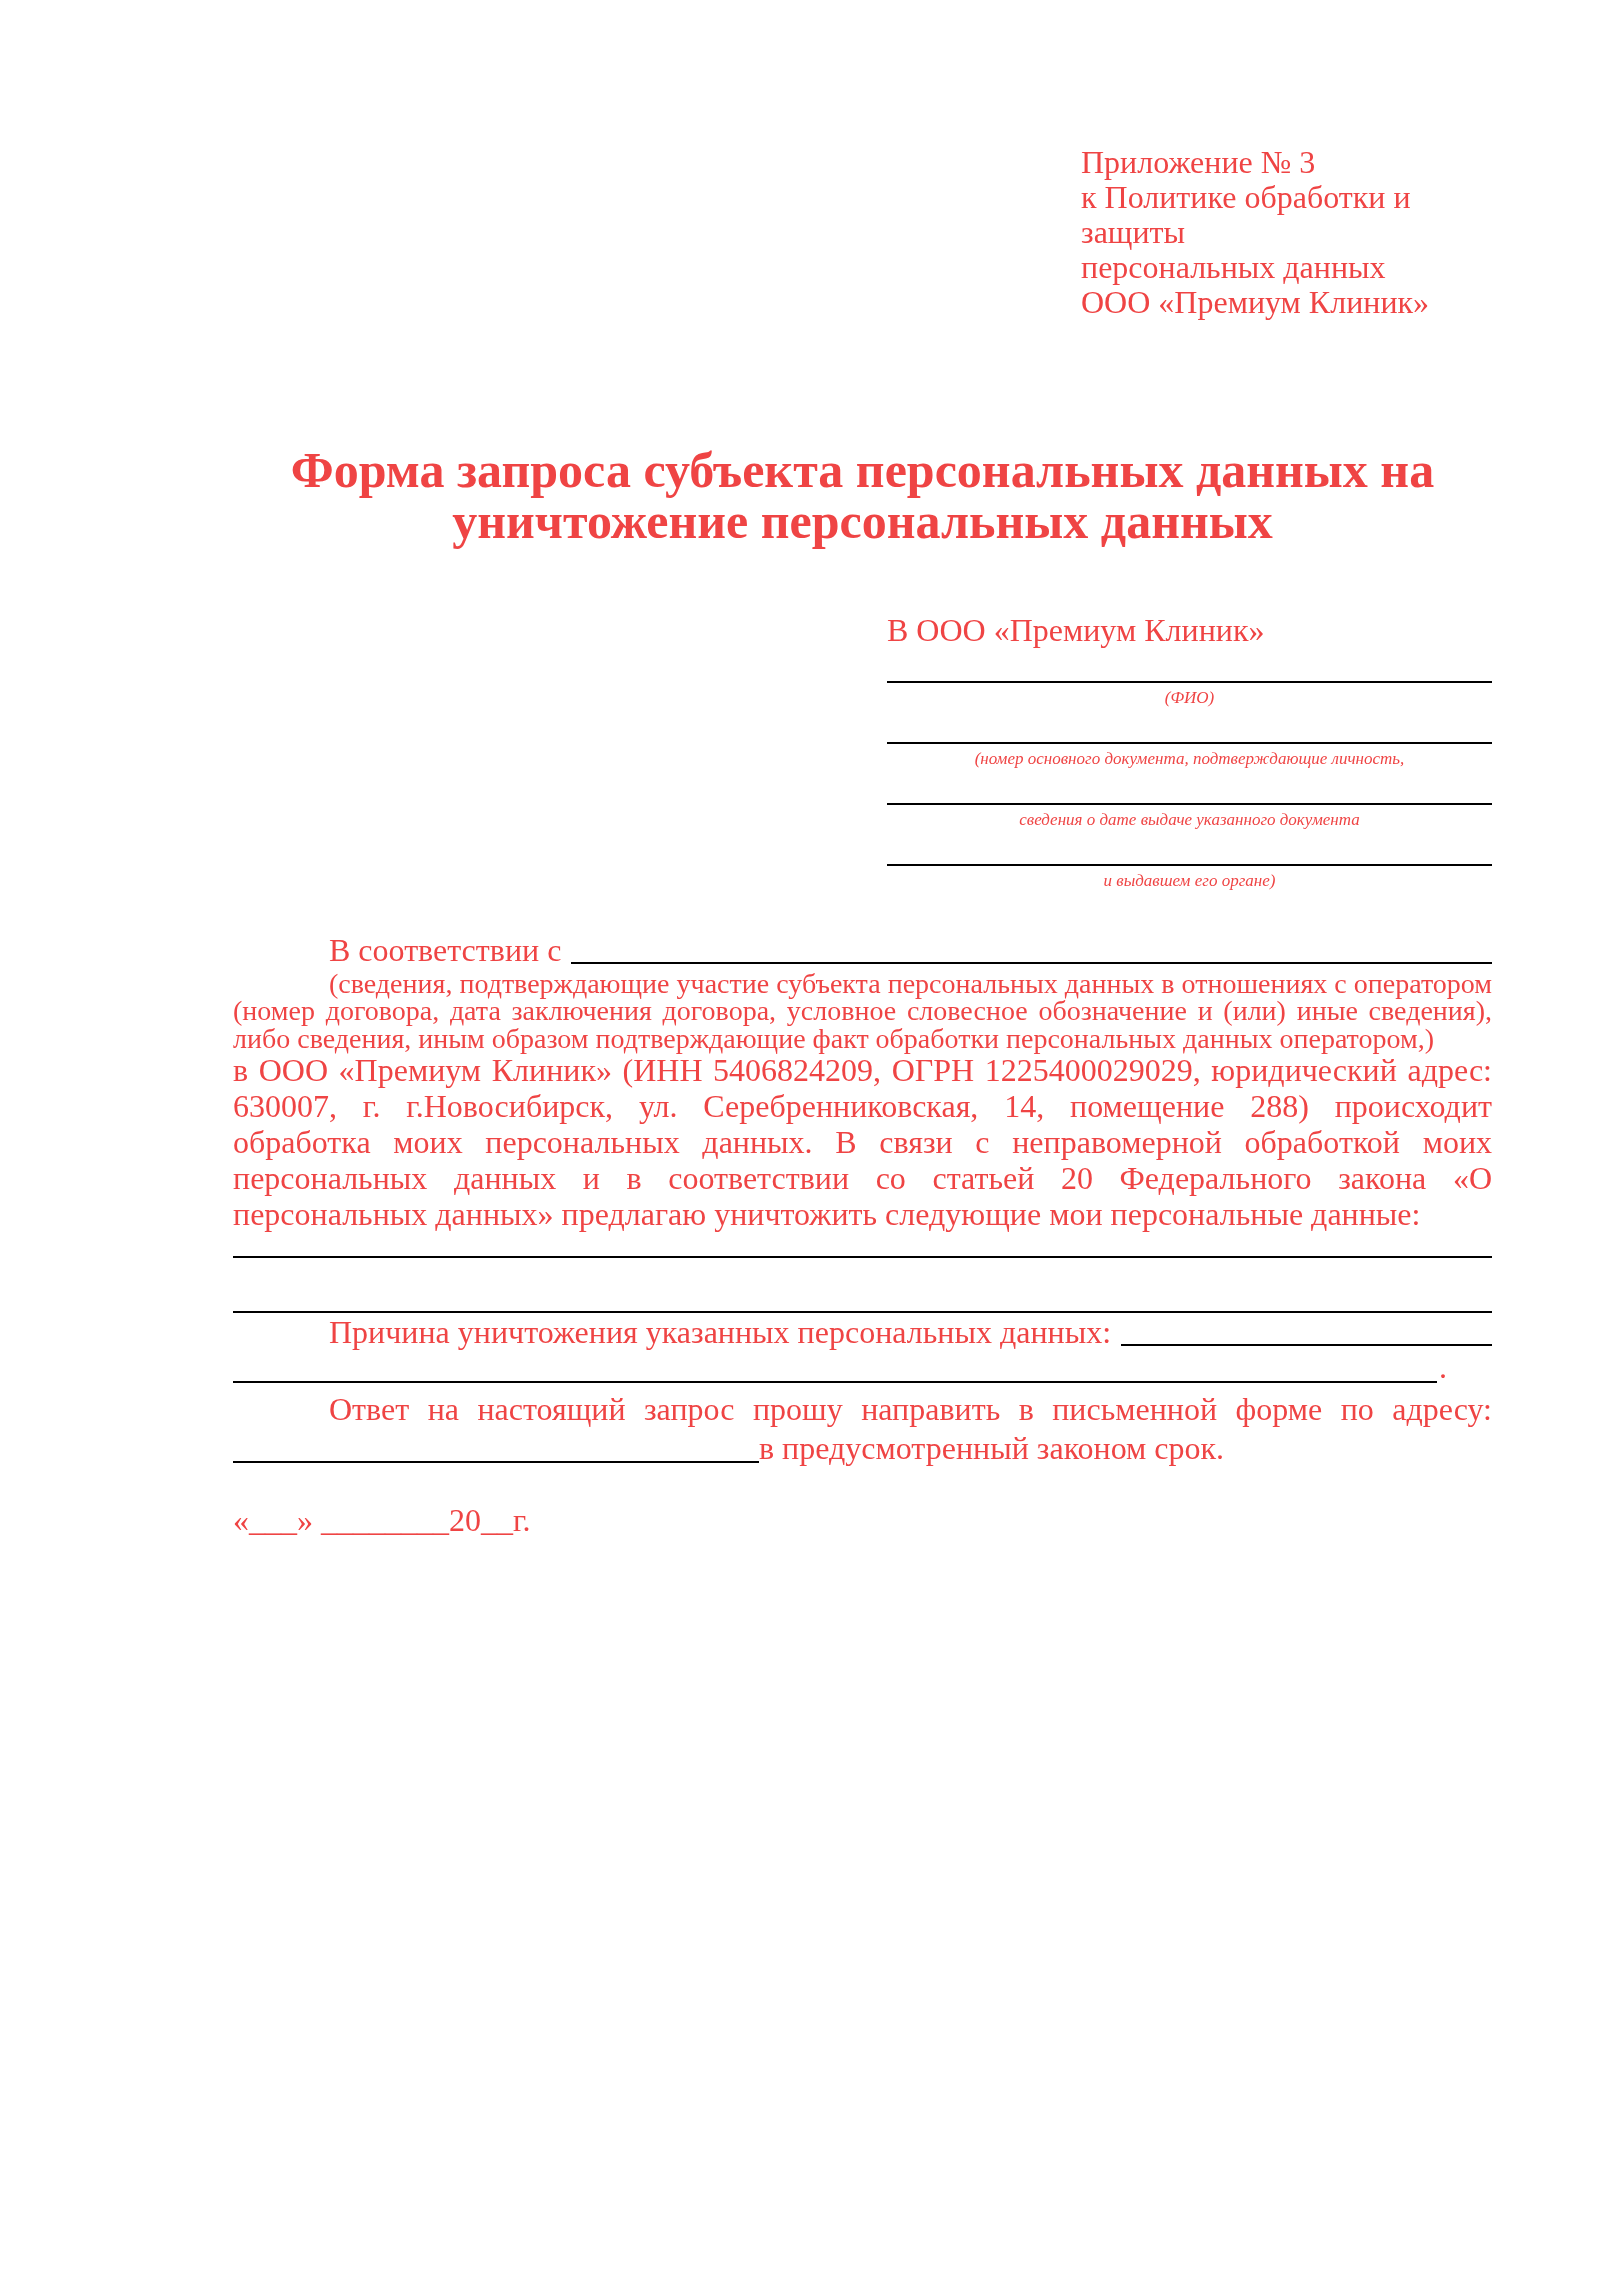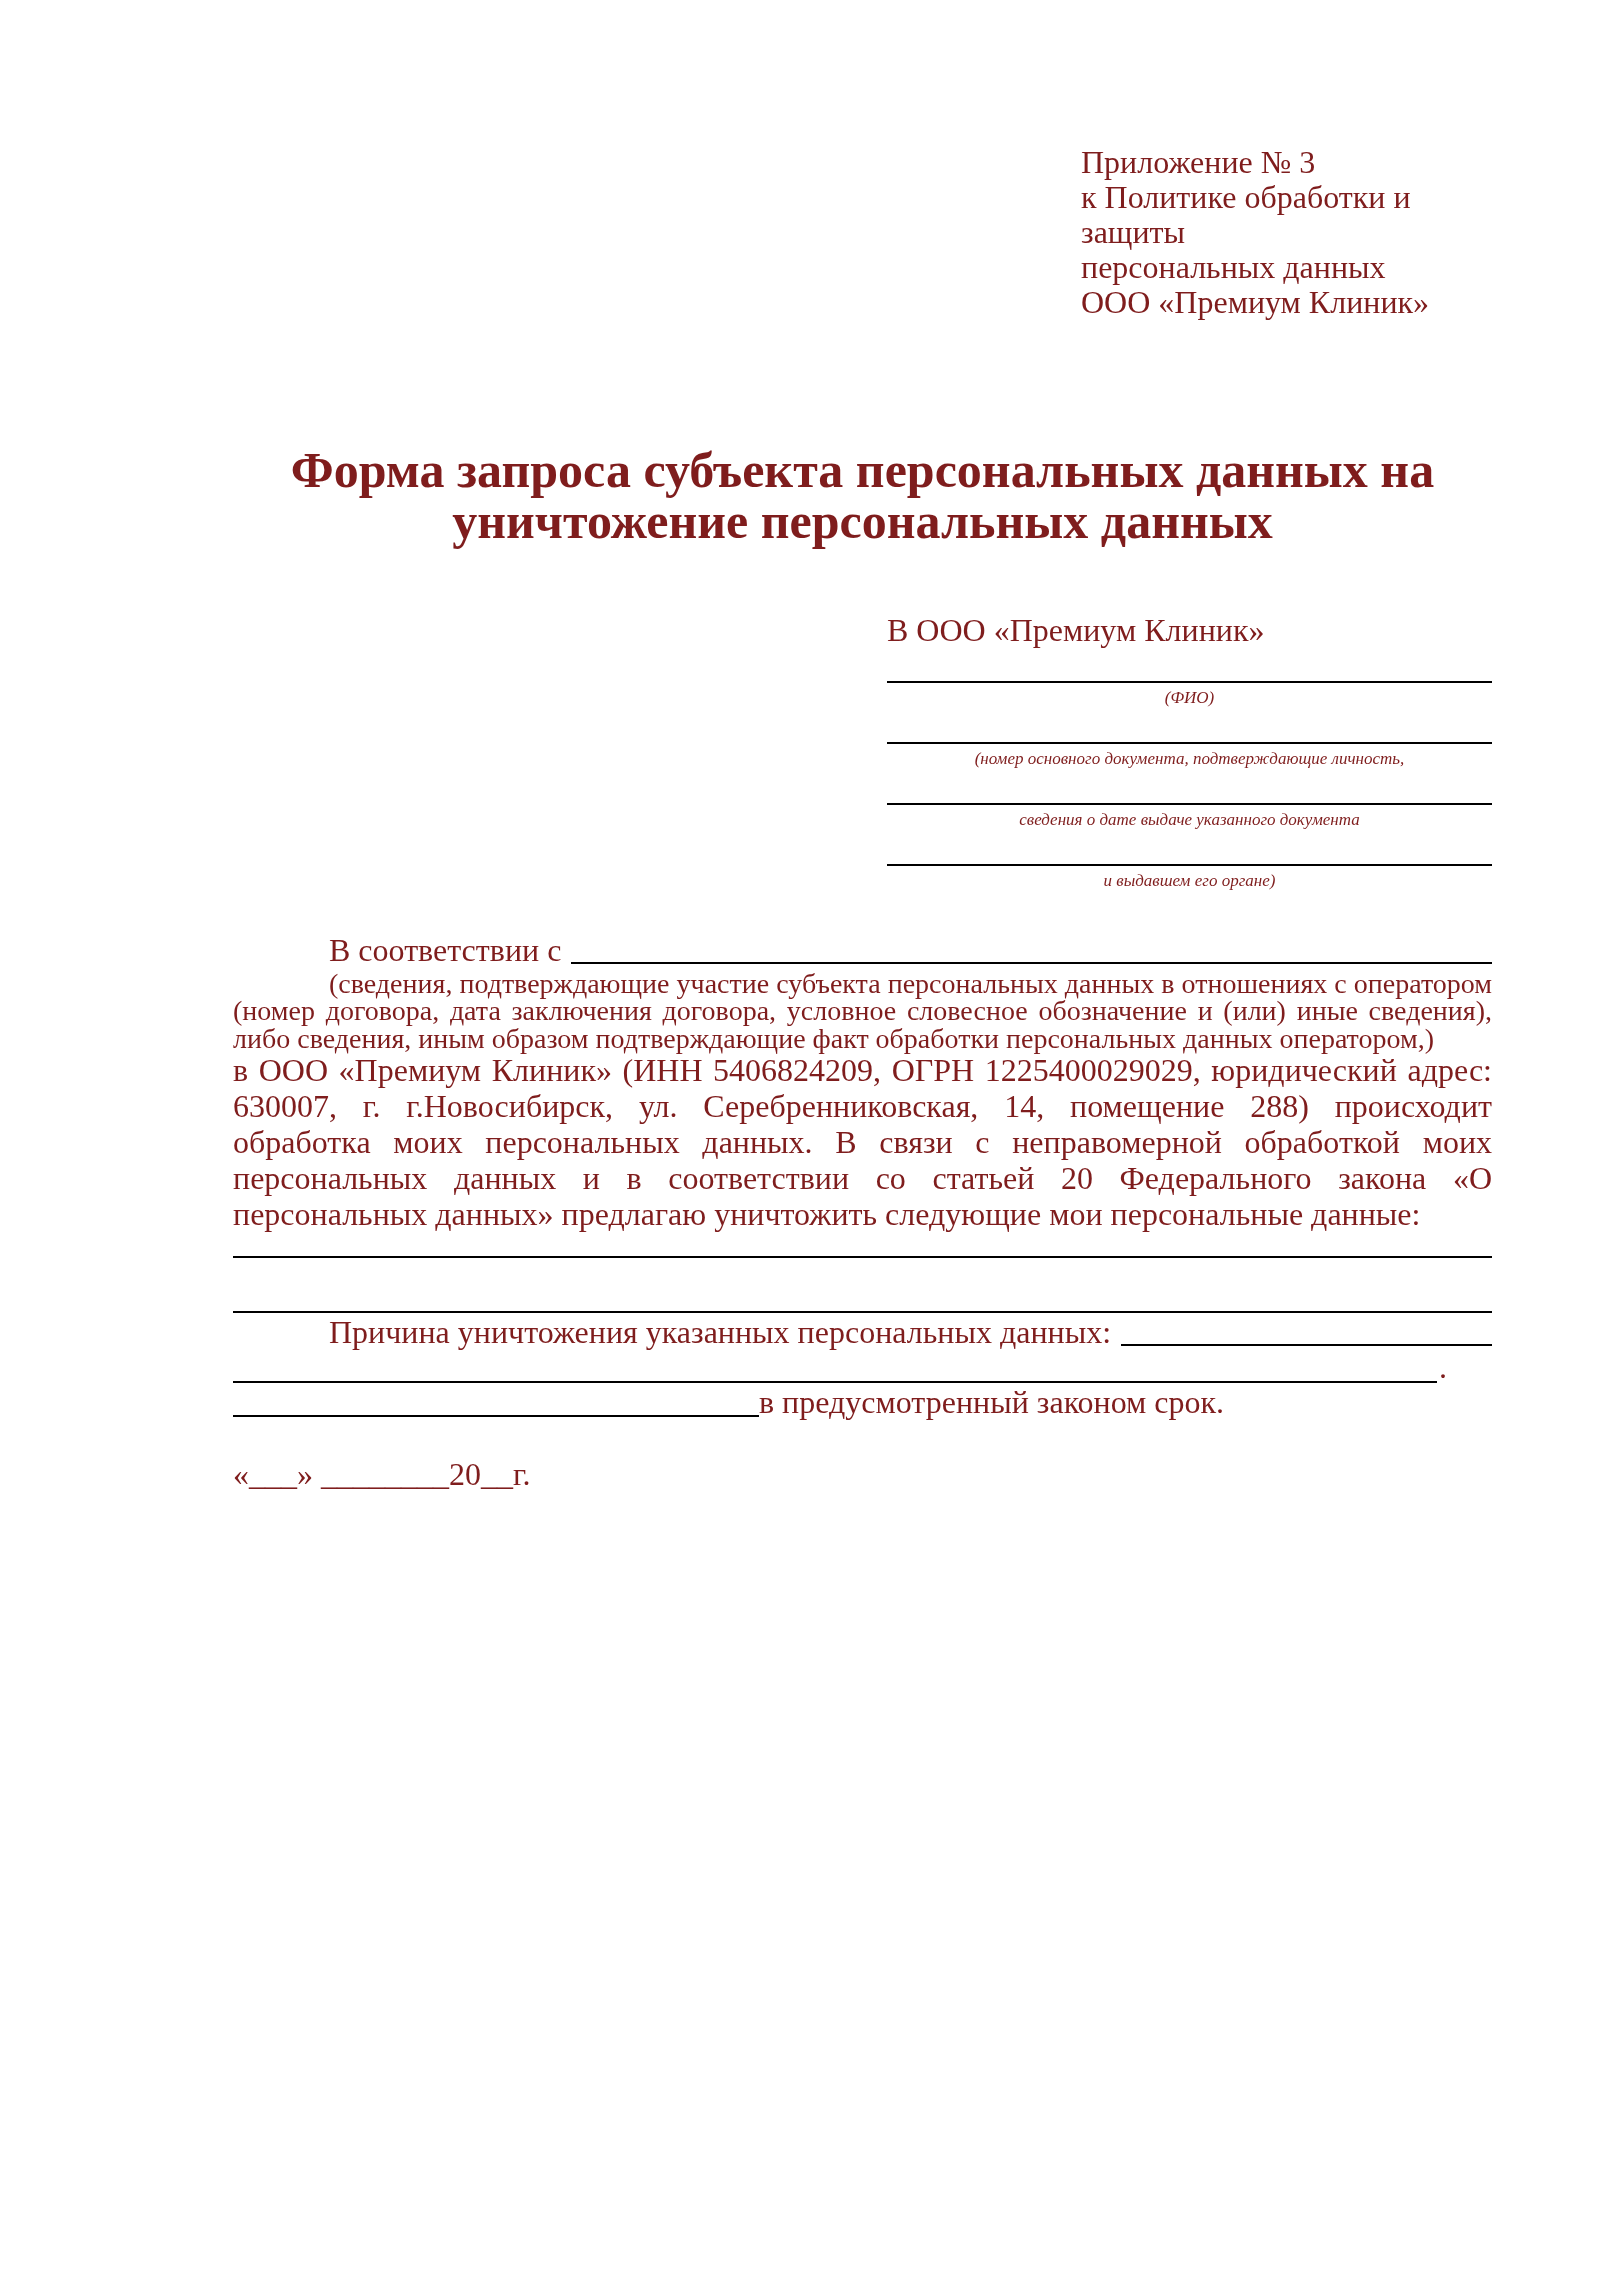--- a/index.html
+++ b/index.html
@@ -5,21 +5,21 @@
   html, body {
     margin: 0;
     padding: 0;
     background: #ffffff;
   }
   .page {
     position: relative;
     width: 1621px;
     height: 2294px;
     background: #ffffff;
-    color: #7f1d1d;
+    color: #ef4444;
     font-family: "Liberation Serif", "DejaVu Serif", serif;
     font-size: 32px;
     box-sizing: border-box;
     padding: 0 129px 0 233px; 
     overflow: hidden;
   }
 
   
   .appendix {
     margin-top: 145px;
@@ -210,20 +210,21 @@
   <div class="reason-row">
     <span class="lbl">Причина уничтожения указанных персональных данных:</span>
     <span class="fill"></span>
   </div>
 
   <div class="period-row">
     <span class="fill"></span>
     <span class="dot">.</span>
   </div>
 
+  <div class="reply-line1">Ответ на настоящий запрос прошу направить в письменной форме по адресу:</div>
 
   <div class="reply-line2">
     <span class="fill-fixed"></span>
     <span class="lbl">в предусмотренный законом срок.</span>
   </div>
 
   <div class="footer-row">
     <span class="date-group">«___» ________20__г.</span>
   </div>
 

